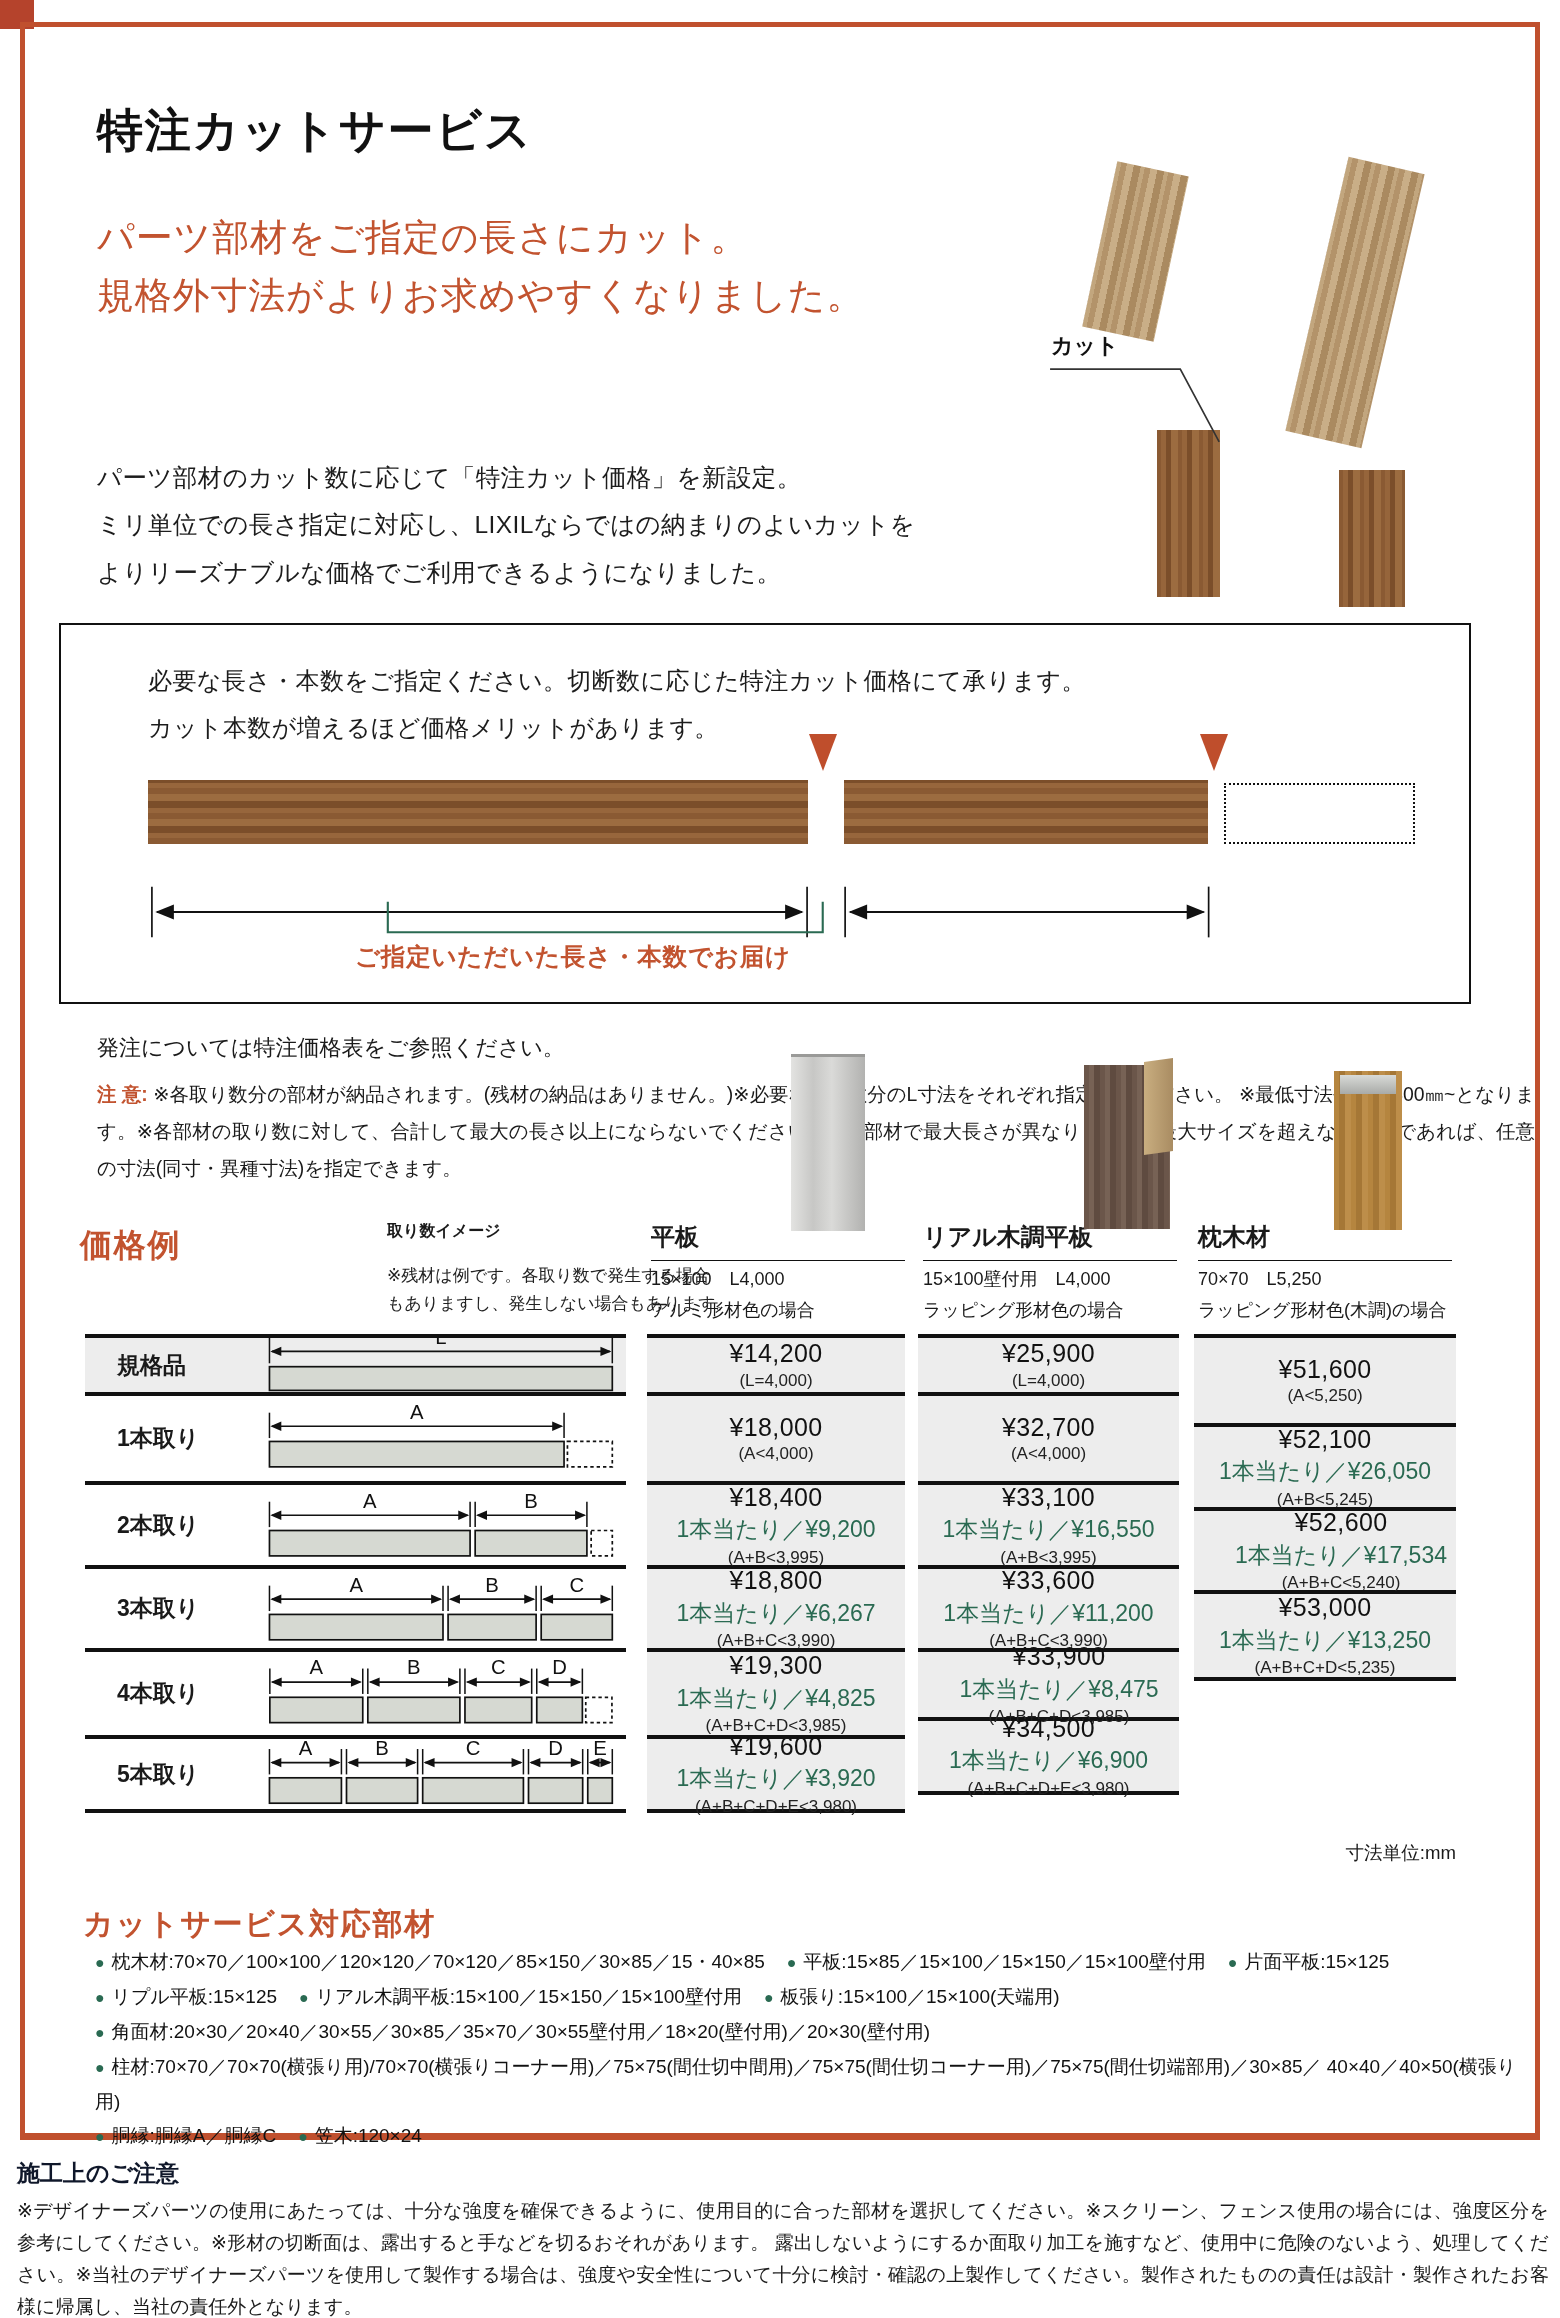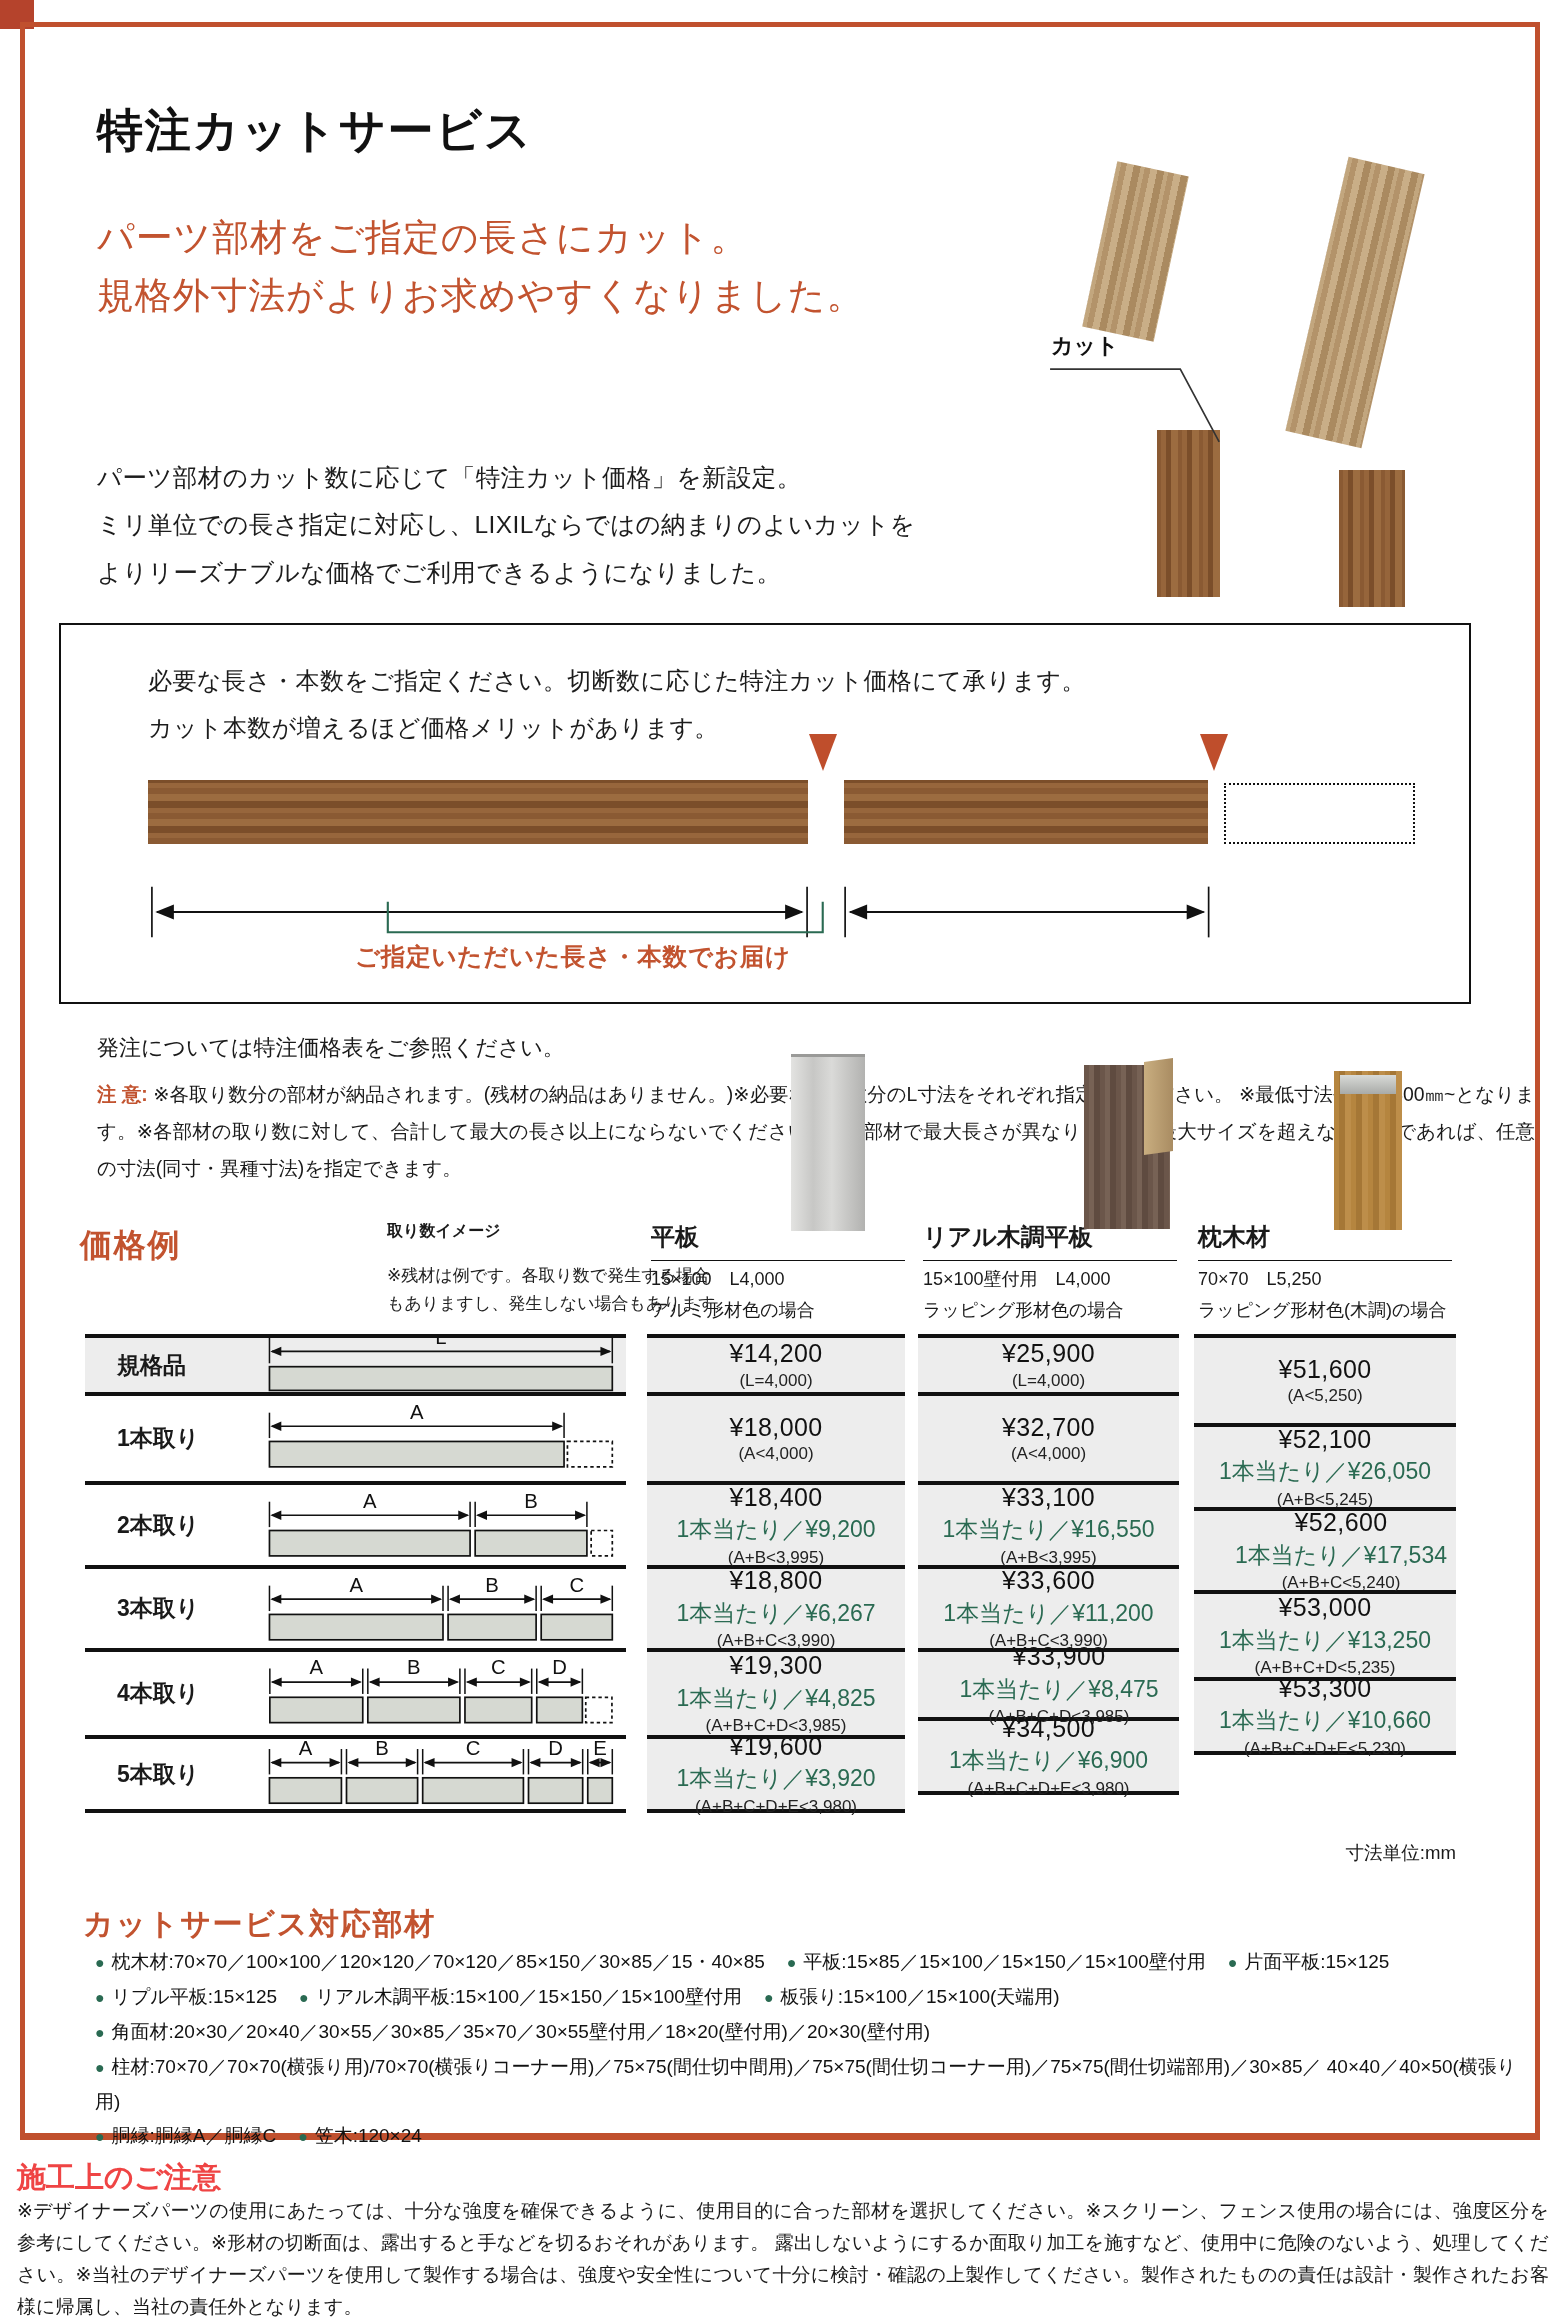--- a/index.html
+++ b/index.html
@@ -50,21 +50,21 @@
   .price-cell .per{font-size:23px;color:#2a6a52;margin-top:2.5px;}
   .price-cell .cond{font-size:17px;color:#222;margin-top:2.5px;}
   .row-label{font-size:23px;font-weight:bold;padding-left:32px;width:161px;box-sizing:border-box;}
   #unit-note{left:1201px;top:1840px;width:255px;text-align:right;font-size:18.6px;}
   
   #parts-heading{left:83px;top:1904px;font-size:30px;font-weight:bold;color:#c2532f;letter-spacing:1.7px;}
   #parts-list{left:95px;top:1945px;width:1438px;font-size:19px;line-height:34px;color:#111;}
   #parts-list .dot{color:#2a6a52;font-size:16px;margin-right:6.8px;}
   #parts-list .seg{margin-right:22px;}
   
-  #construction-heading{left:17px;top:2158px;font-size:29px;font-weight:bold;color:#ef4444;}
+  #construction-heading{left:17px;top:2158px;font-size:23px;font-weight:bold;color:#0f172a;}
   #construction-text{left:17px;top:2195px;width:1532px;font-size:19px;line-height:32px;text-align:justify;}
   svg{display:block;}
 </style>
 </head>
 <body>
 
 <div class="abs" id="corner-square"></div>
 <div class="abs" id="page-frame"></div>
 
 <div class="abs" id="page-title">特注カットサービス</div>
@@ -374,25 +374,20 @@
     <div class="trow price-cell" style="height: 83px; padding-left: 32px;">
       <div class="price">¥52,600</div>
       <div class="per">1本当たり／¥17,534</div>
       <div class="cond">(A+B+C&lt;5,240)</div>
     </div>
     <div class="trow price-cell" style="height: 87px;">
       <div class="price">¥53,000</div>
       <div class="per">1本当たり／¥13,250</div>
       <div class="cond">(A+B+C+D&lt;5,235)</div>
     </div>
-    <div class="trow price-cell" style="height: 74px;">
-      <div class="price">¥53,300</div>
-      <div class="per">1本当たり／¥10,660</div>
-      <div class="cond">(A+B+C+D+E&lt;5,230)</div>
-    </div>
   </div>
 
 <div class="abs" id="unit-note">寸法単位:mm</div>
 
 <div class="abs" id="parts-heading">カットサービス対応部材</div>
 <div class="abs" id="parts-list">
     <div><span class="dot">●</span><span class="seg">枕木材:70×70／100×100／120×120／70×120／85×150／30×85／15・40×85</span><span class="dot">●</span><span class="seg">平板:15×85／15×100／15×150／15×100壁付用</span><span class="dot">●</span><span class="seg">片面平板:15×125</span></div>
     <div><span class="dot">●</span><span class="seg">リプル平板:15×125</span><span class="dot">●</span><span class="seg">リアル木調平板:15×100／15×150／15×100壁付用</span><span class="dot">●</span><span class="seg">板張り:15×100／15×100(天端用)</span></div>
     <div><span class="dot">●</span><span class="seg">角面材:20×30／20×40／30×55／30×85／35×70／30×55壁付用／18×20(壁付用)／20×30(壁付用)</span></div>
     <div><span class="dot">●</span><span class="seg">柱材:70×70／70×70(横張り用)/70×70(横張りコーナー用)／75×75(間仕切中間用)／75×75(間仕切コーナー用)／75×75(間仕切端部用)／30×85／ 40×40／40×50(横張り用)</span></div>

